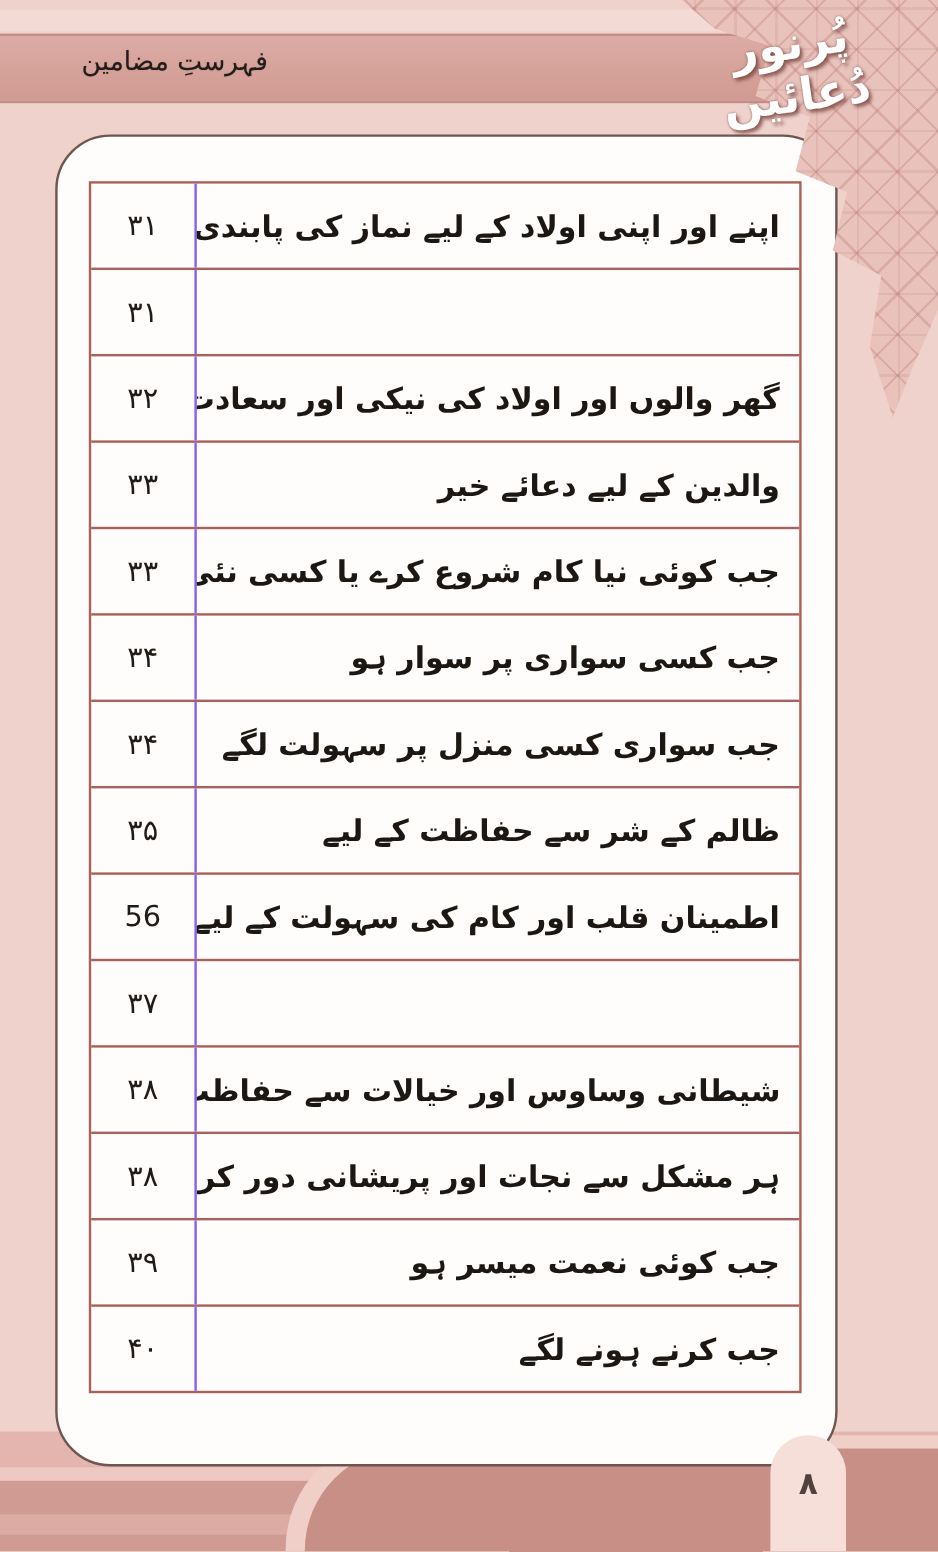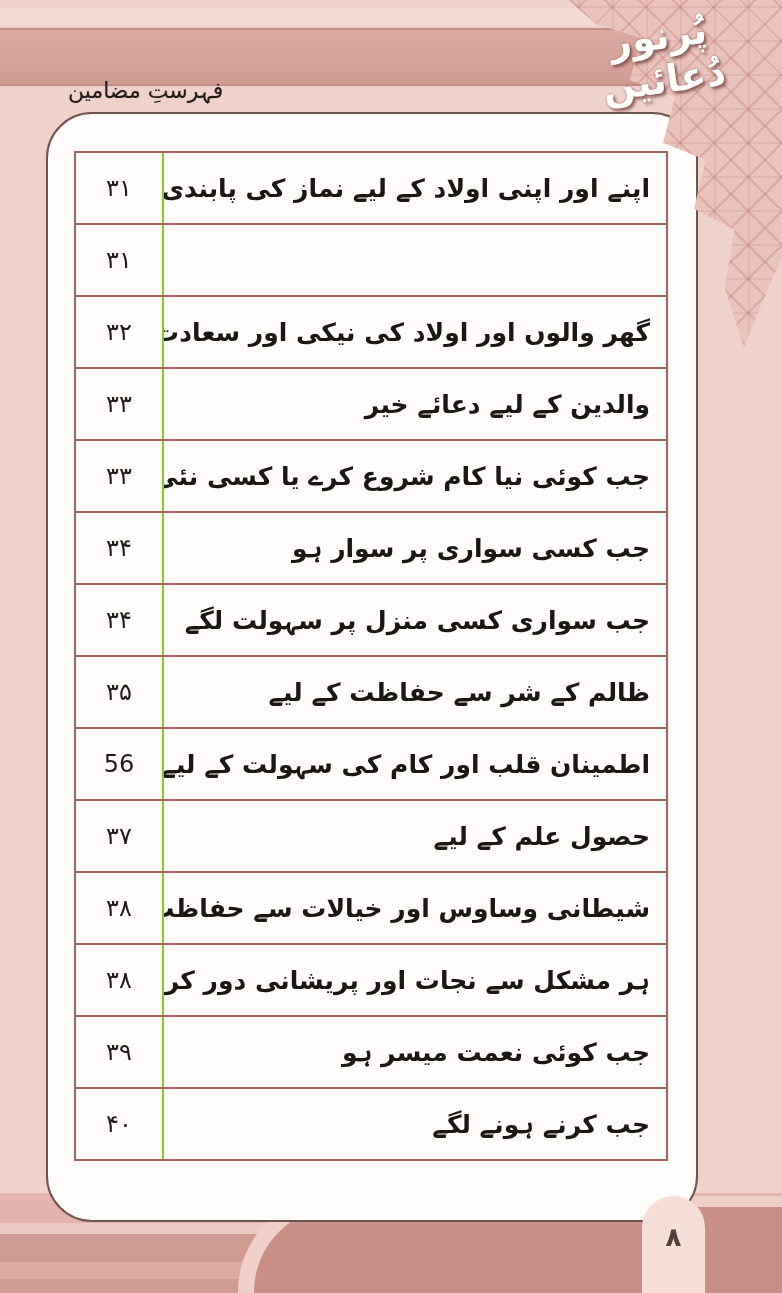--- a/index.html
+++ b/index.html
@@ -15,21 +15,20 @@
   .header-band{
     top:28px;left:0;width:662px;height:54px;
     background:linear-gradient(180deg,#dcaba3 0%,#d7a49c 45%,#cf9a92 100%);
     border-top:2px solid #c48d85;border-bottom:2px solid #c48d85;
     z-index:1;
   }
   .section-title{
     top:38px;left:68px;z-index:2;
     font-size:22px;color:#211c19;direction:rtl;
     text-shadow:0 0 1px rgba(60,40,35,.35);
-    margin-top:40px;
   }
 
   
   .ornament{
     top:0;right:0;width:238px;height:348px;z-index:3;
     background-color:#e9c2bc;
     background-image:
       repeating-linear-gradient(45deg, rgba(186,120,110,.30) 0 2px, transparent 2px 24px),
       repeating-linear-gradient(-45deg, rgba(186,120,110,.30) 0 2px, transparent 2px 24px),
       repeating-linear-gradient(0deg, rgba(186,120,110,.16) 0 2px, transparent 2px 34px),
@@ -51,21 +50,21 @@
     z-index:2;
   }
   .toc-table{
     position:absolute;left:26px;top:37px;width:590px;height:1006px;
     border:2px solid #a8625b;
     display:flex;flex-direction:column;
   }
   .toc-row{flex:1;display:flex;border-bottom:2px solid #a8625b;}
   .toc-row:last-child{border-bottom:none;}
   .toc-page{
-    width:86px;flex:0 0 86px;border-right:2px solid #84cc16;
+    width:86px;flex:0 0 86px;border-right:2px solid #8b5cf6;
     display:flex;align-items:center;justify-content:center;
     font-size:24px;color:#201b17;
   }
   .toc-title{
     flex:1;direction:rtl;text-align:left;
     display:flex;align-items:center;
     padding:0 16px;
     font-size:25px;font-weight:bold;color:#1c1713;
     white-space:nowrap;overflow:hidden;
   }
@@ -144,21 +143,20 @@
     <div class="toc-title">ظالم کے شر سے حفاظت کے لیے</div>
   </div>
 
   <div class="toc-row">
     <div class="toc-page">56</div>
     <div class="toc-title">اطمینان قلب اور کام کی سہولت کے لیے</div>
   </div>
 
   <div class="toc-row">
     <div class="toc-page">۳۷</div>
-    <div class="toc-title">حصول علم کے لیے</div>
   </div>
 
   <div class="toc-row">
     <div class="toc-page">۳۸</div>
     <div class="toc-title">شیطانی وساوس اور خیالات سے حفاظت کے لیے</div>
   </div>
 
   <div class="toc-row">
     <div class="toc-page">۳۸</div>
     <div class="toc-title">ہر مشکل سے نجات اور پریشانی دور کرنے کے لیے</div>

